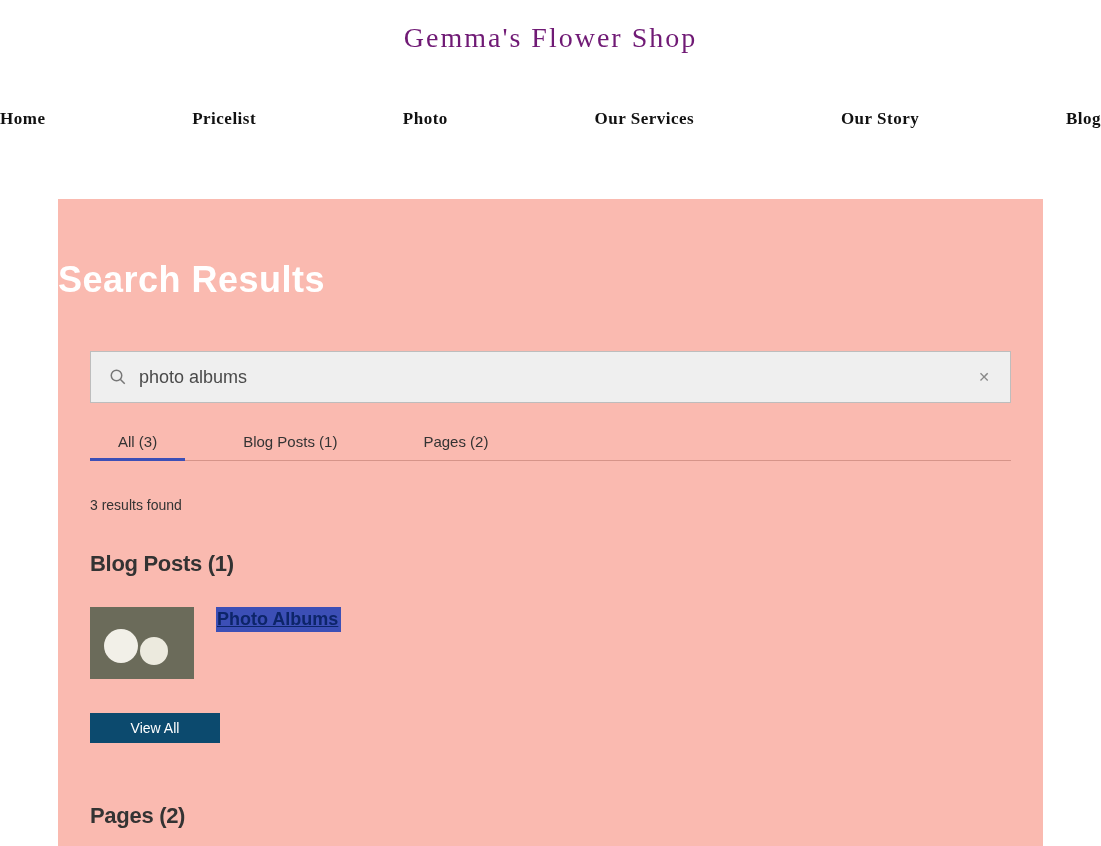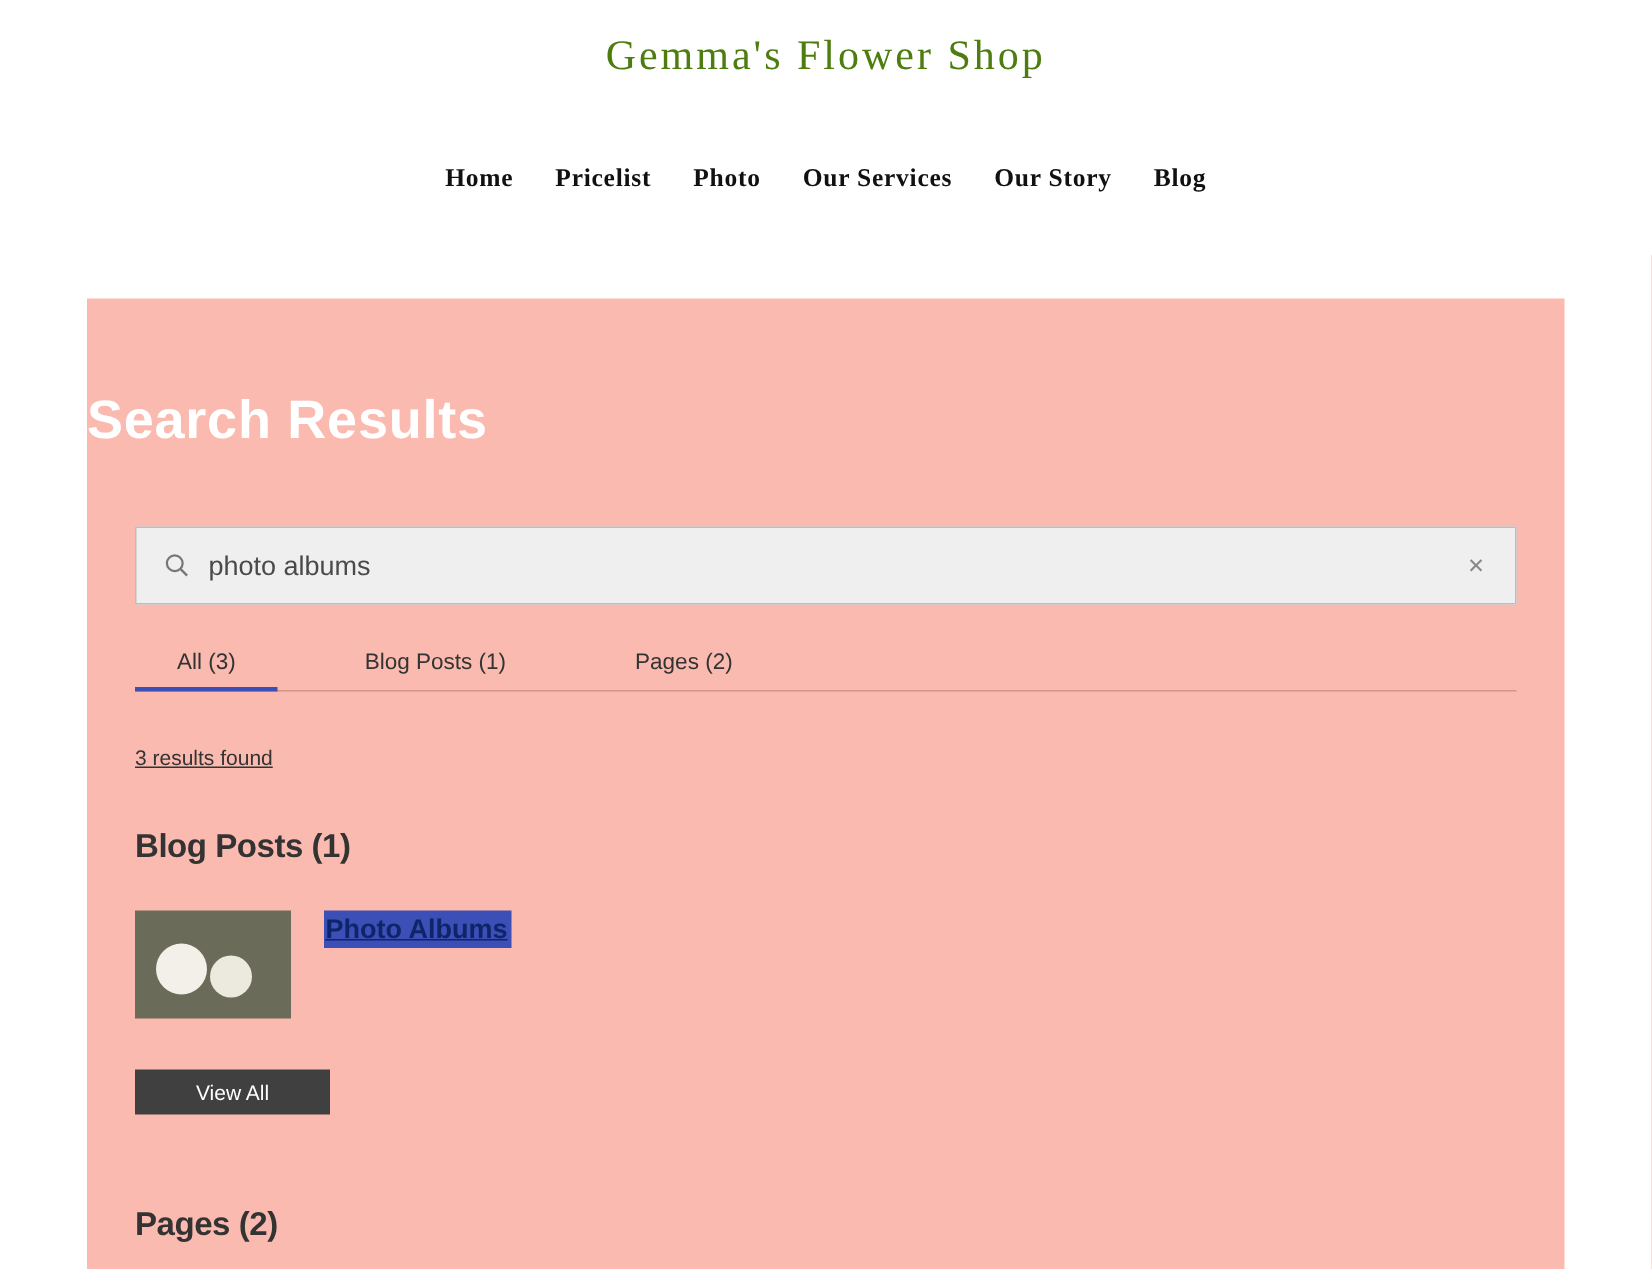--- a/index.html
+++ b/index.html
@@ -5,27 +5,27 @@
   * { box-sizing: border-box; margin: 0; padding: 0; }
   body {
     font-family: Georgia, 'Times New Roman', serif;
     background: #ffffff;
     width: 1101px;
   }
   .site-title {
     text-align: center;
     font-size: 28px;
     letter-spacing: 2px;
-    color: #4d7c0f;
+    color: #701a75;
     margin-top: 22px;
     font-weight: normal;
   }
   nav.main-nav {
     display: flex;
-    justify-content: center;
+    justify-content: space-between;
     gap: 28px;
     margin-top: 55px;
     font-family: Georgia, serif;
   }
   nav.main-nav a {
     color: #111;
     text-decoration: none;
     font-size: 17px;
     letter-spacing: 0.5px;
     font-weight: 600;
@@ -88,21 +88,20 @@
     content: "";
     position: absolute;
     left: 0; right: 0; bottom: -1px;
     height: 3px;
     background: #3c4fb6;
   }
   .results-found {
     margin: 36px 32px 0 32px;
     font-size: 14px;
     color: #333;
-    text-decoration: underline;
   }
   .section-title {
     margin: 38px 32px 0 32px;
     font-size: 22px;
     font-weight: 800;
     color: #333;
     letter-spacing: -0.3px;
   }
   .result-item {
     display: flex;
@@ -151,21 +150,21 @@
     color: #333;
   }
   .hl {
     background: #3c4fb6;
     color: #ffffff;
     padding: 1px 1px;
   }
   .view-all {
     display: inline-block;
     margin: 34px 32px 0 32px;
-    background: #404040;
+    background: #0c4a6e;
     color: #ffffff;
     font-size: 14px;
     text-align: center;
     width: 130px;
     height: 30px;
     line-height: 30px;
     cursor: pointer;
   }
 </style>
 </head>

